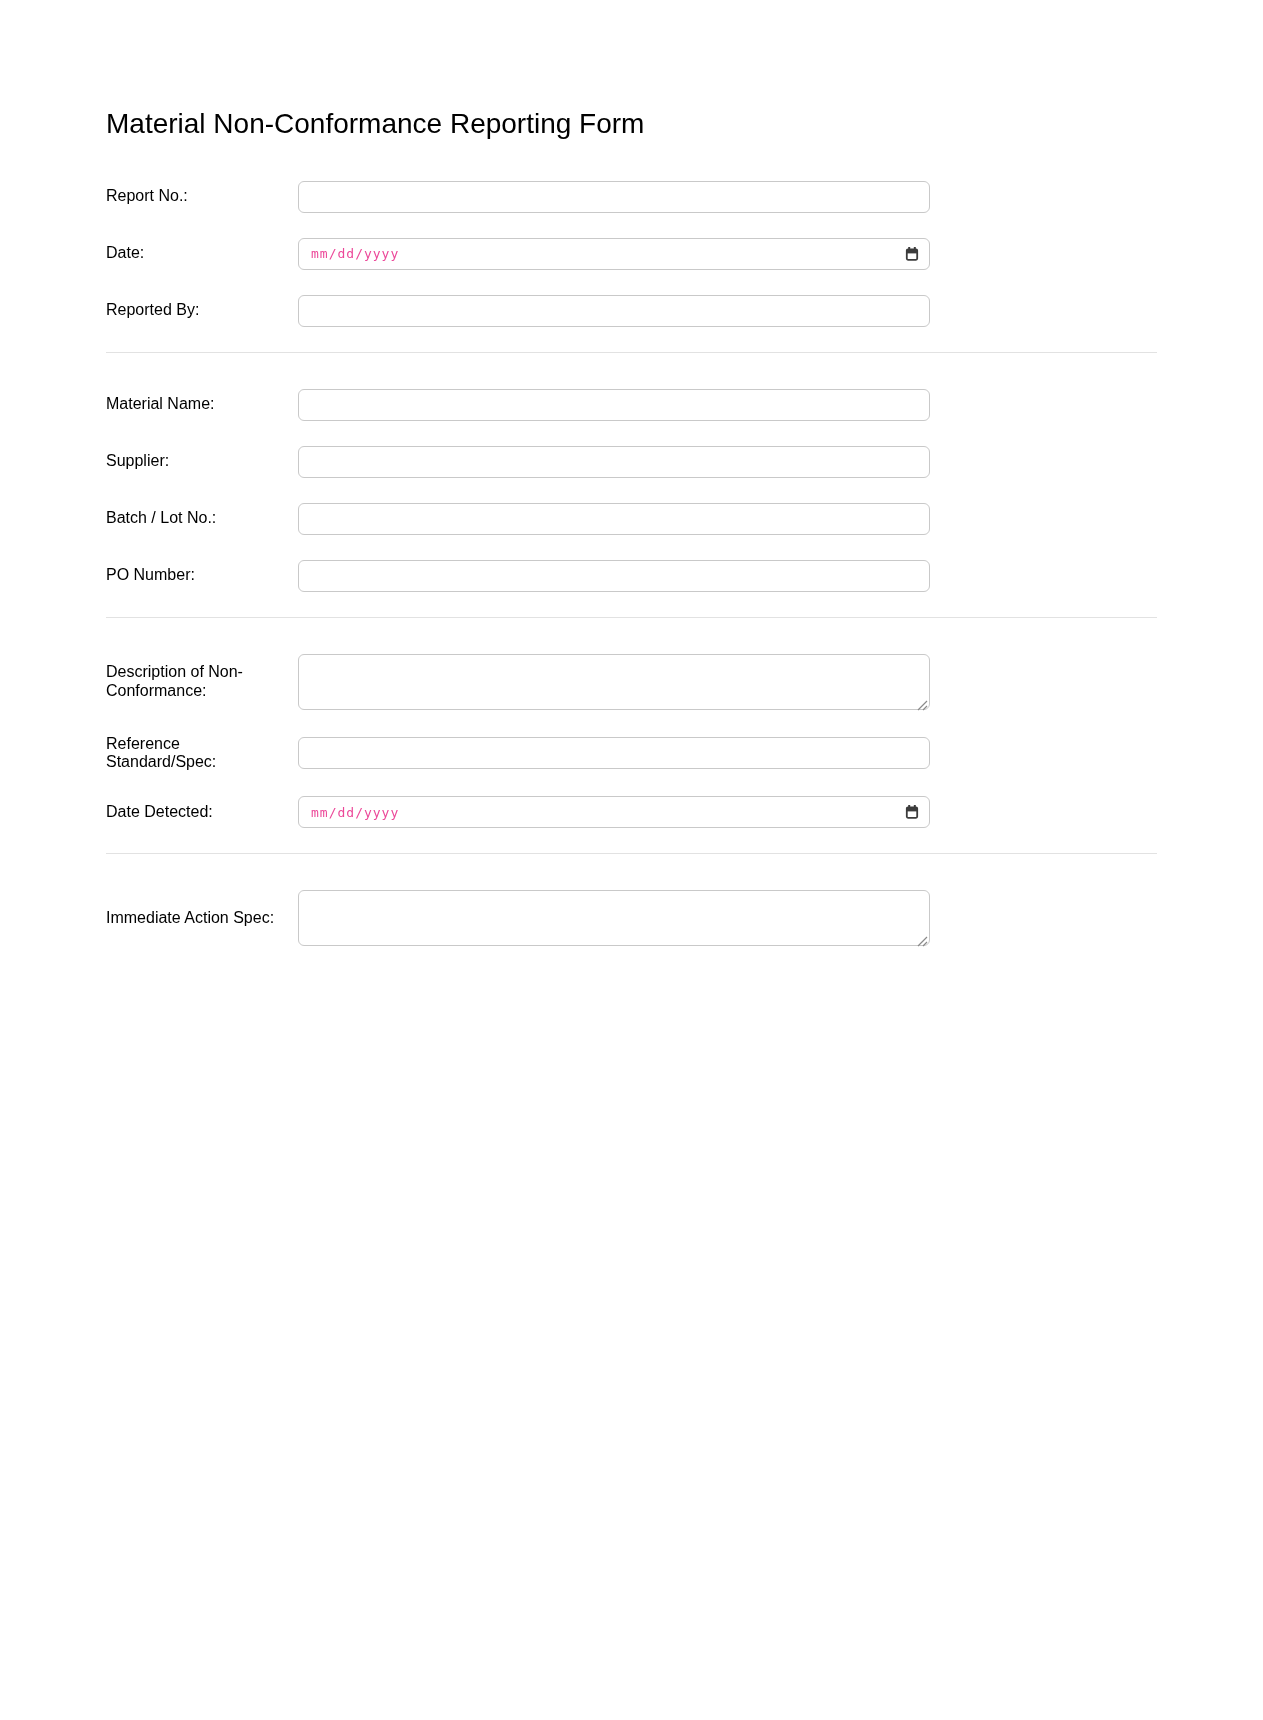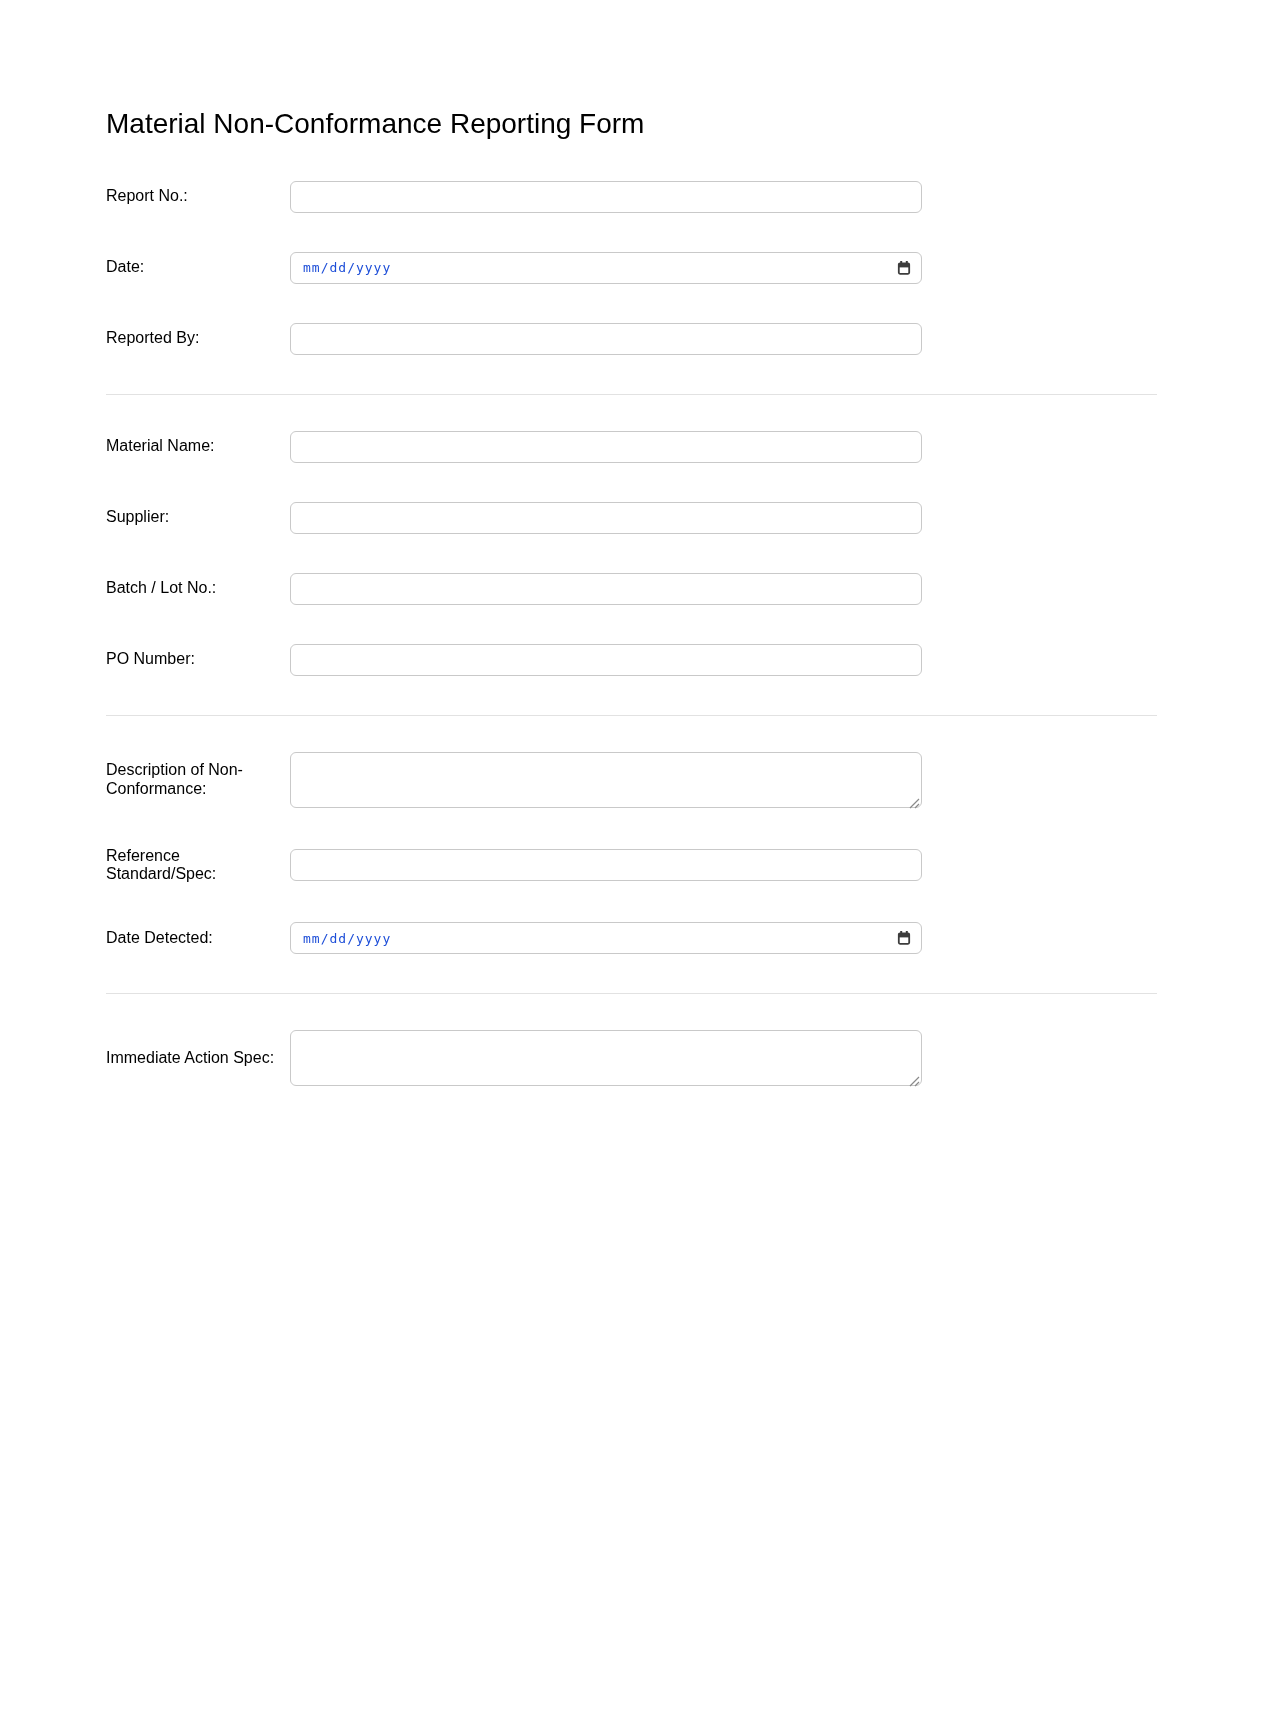--- a/index.html
+++ b/index.html
@@ -22,21 +22,22 @@
   h1.page-title {
     font-size: 28px;
     line-height: 1.2;
     font-weight: normal;
     margin: 0 0 40px 0;
     letter-spacing: 0;
   }
   .row {
     display: flex;
     align-items: center;
-    margin-bottom: 39px;
+    margin-bottom: 25px;
+    gap: 8px;
   }
   .lbl {
     flex: 0 0 184px;
     width: 184px;
     font-size: 16px;
     line-height: 1.15;
     color: #000000;
     white-space: pre-line;
     padding-right: 6px;
     box-sizing: border-box;
@@ -57,21 +58,21 @@
   .date-box {
     display: flex;
     align-items: center;
     justify-content: space-between;
     padding: 0 9px 0 12px;
   }
   .date-ph {
     font-family: "DejaVu Sans Mono", monospace;
     font-size: 13px;
     letter-spacing: 1px;
-    color: #1d4ed8;
+    color: #ec4899;
   }
   .cal {
     display: inline-flex;
     width: 16px;
     height: 16px;
     cursor: pointer;
   }
   .ta-wrap {
     position: relative;
     width: 632px;

